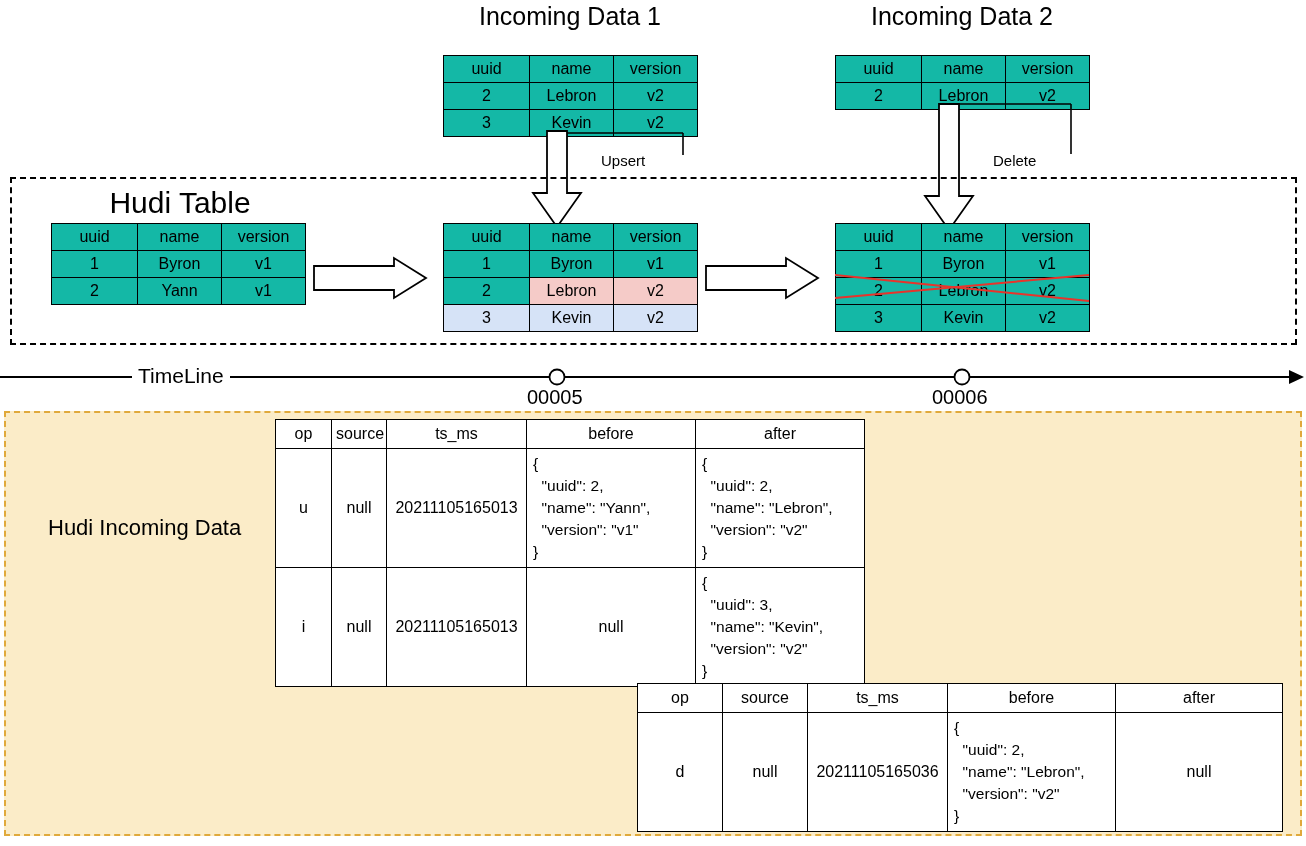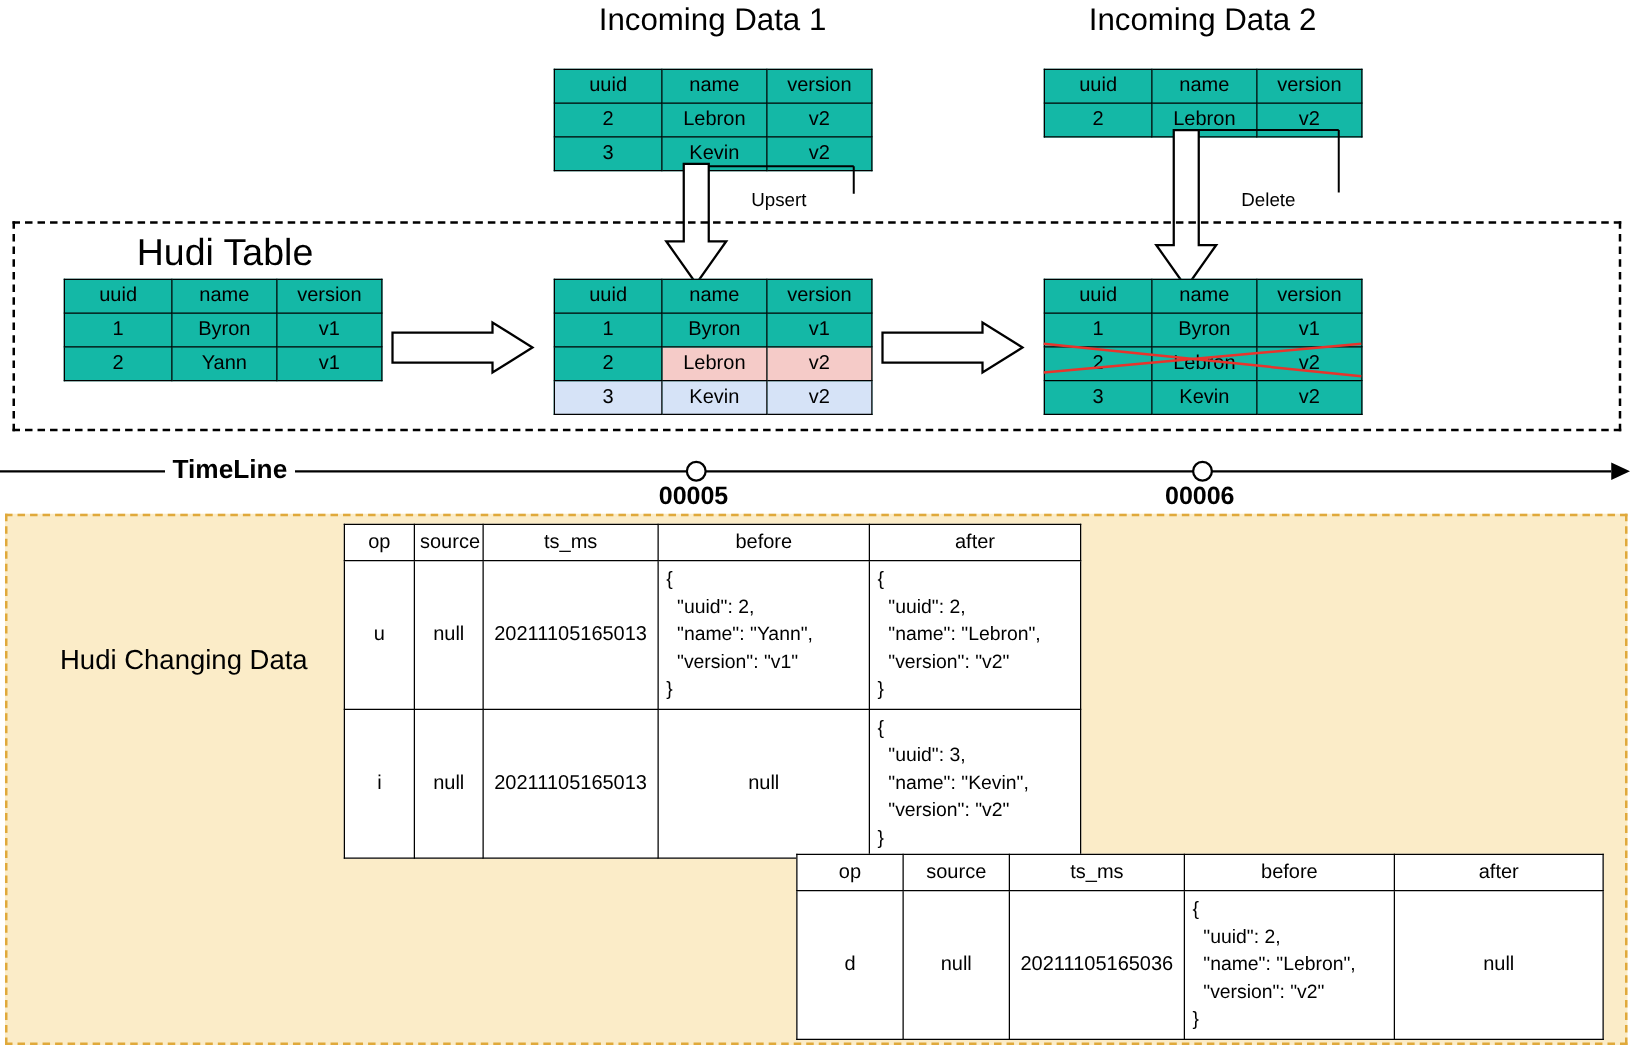--- a/index.html
+++ b/index.html
@@ -31,21 +31,21 @@
       font-size:16px;padding:0 4px;vertical-align:middle;text-align:center;}
   table.cdc th{height:28px;}
   table.cdc td.json{text-align:left;white-space:pre;line-height:22px;
       font-size:15.5px;padding:4px 6px;}
 
   
   .harrow{position:absolute;}
   .varrow{position:absolute;}
 
   
-  #timeline{left:0px;top:360px;width:1306px;height:50px;font-weight:bold;}
+  #timeline{left:0px;top:360px;width:1306px;height:50px;}
   .tl-num{position:absolute;font-size:20px;white-space:nowrap;}
   .tl-lab{position:absolute;font-size:21px;white-space:nowrap;background:#fff;padding:0 6px;}
 </style>
 </head>
 <body>
 
 <div class="abs title" style="left:442px;top:2px;width:256px;">Incoming Data 1</div>
 <div class="abs title" style="left:834px;top:2px;width:256px;">Incoming Data 2</div>
 
 <table class="grid abs" style="left:443px;top:55px;width:254px;">
@@ -221,21 +221,21 @@
     <circle cx="557" cy="17" r="7.5" fill="#ffffff" stroke="#000" stroke-width="1.8"></circle>
     <circle cx="962" cy="17" r="7.5" fill="#ffffff" stroke="#000" stroke-width="1.8"></circle>
   </svg>
   <div class="tl-lab" style="left:132px;top:4px;">TimeLine</div>
   <div class="tl-num" style="left:527px;top:26px;">00005</div>
   <div class="tl-num" style="left:932px;top:26px;">00006</div>
 </div>
 
 <div class="abs" id="cdc-region"></div>
 
-<div class="abs lbl-big" style="left:48px;top:515px;font-size:22px;">Hudi Changing Data</div>
+<div class="abs lbl-big" style="left:48px;top:515px;font-size:22px;">Hudi Incoming Data</div>
 
 <table class="cdc abs" style="left:275px;top:419px;width:589px;">
   <colgroup>
       <col style="width:56px">
       <col style="width:55px">
       <col style="width:140px">
       <col style="width:169px">
       <col style="width:169px">
     </colgroup>
   <tbody>

